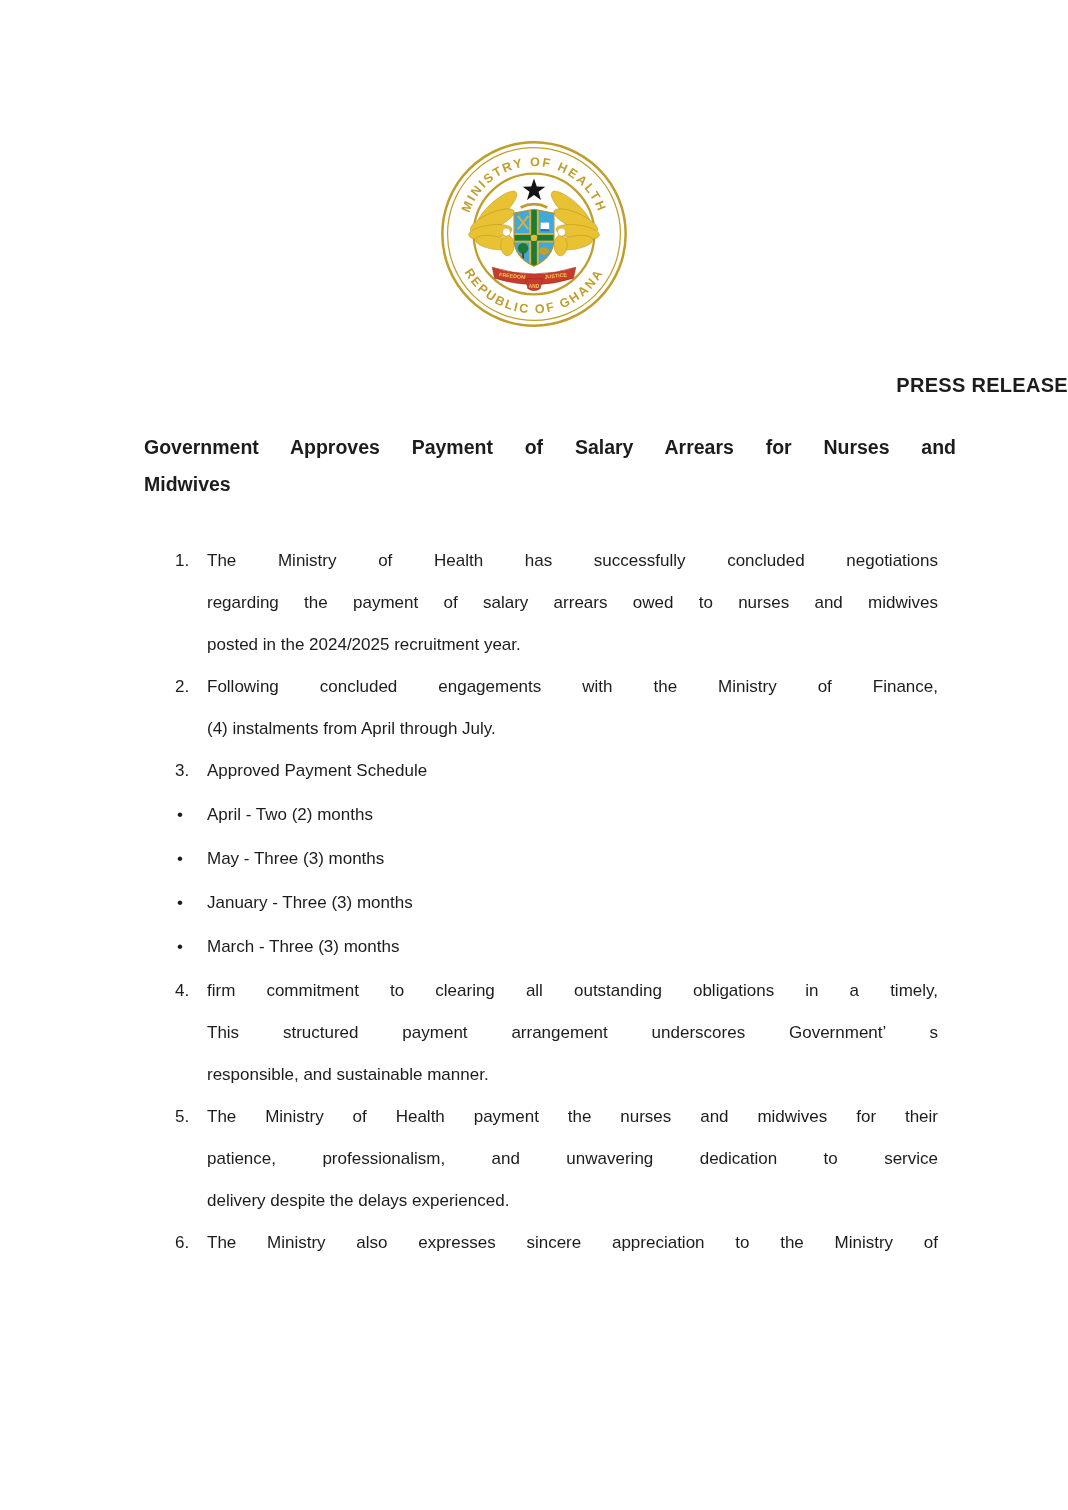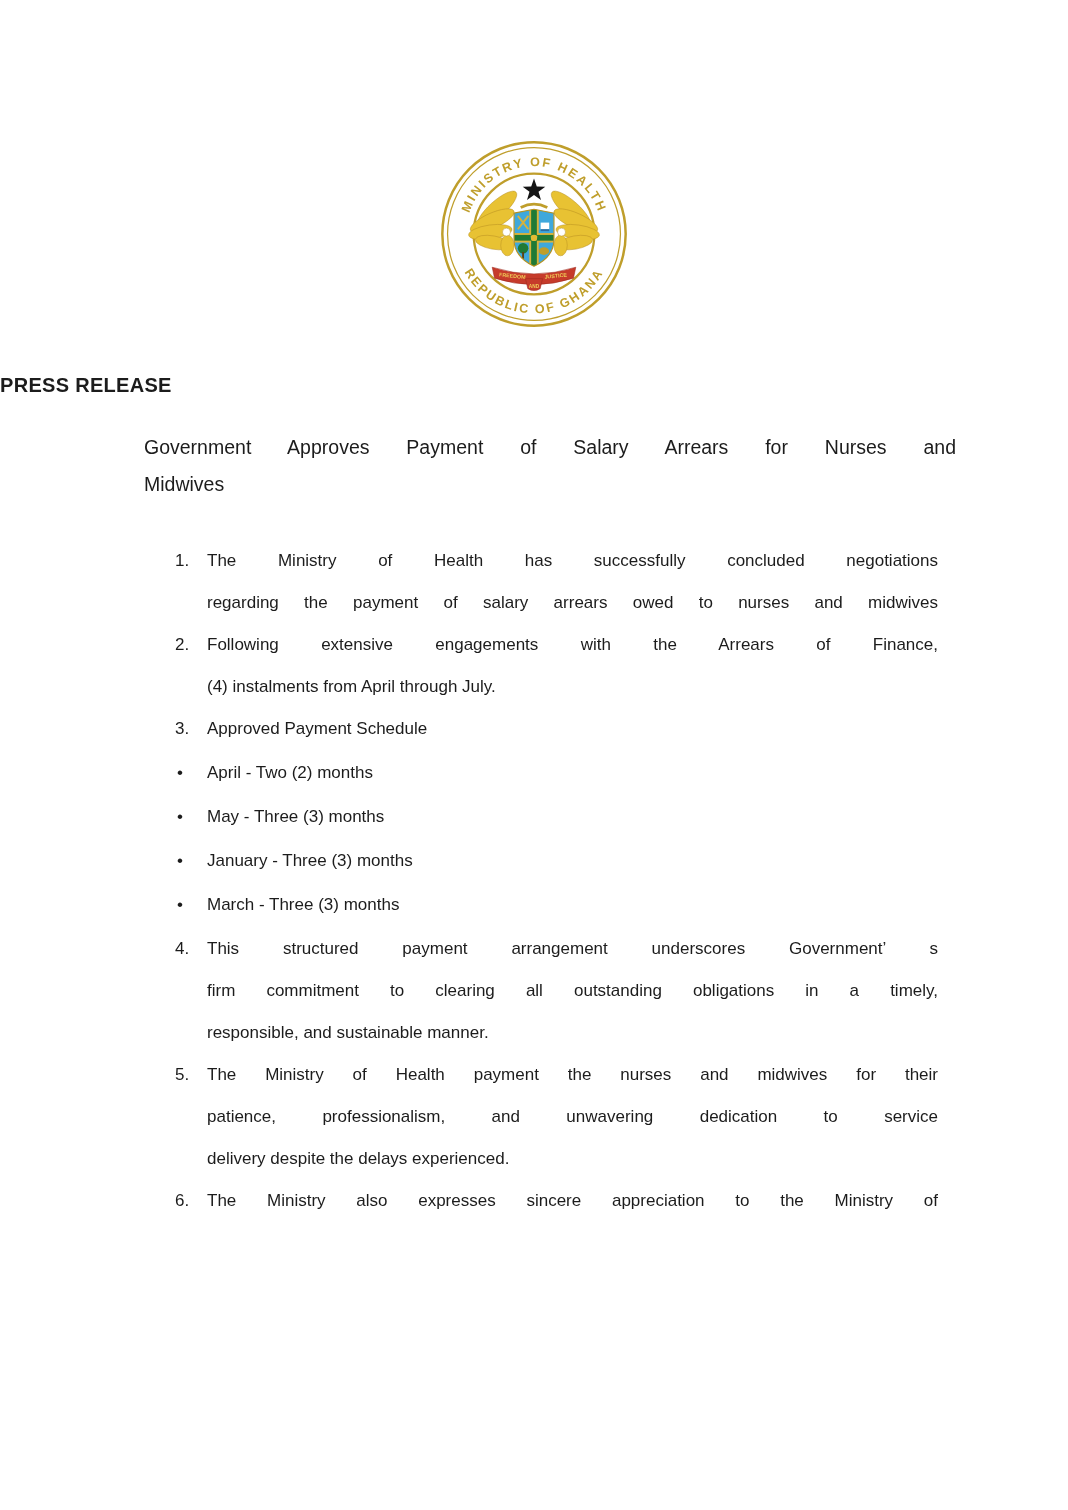--- a/index.html
+++ b/index.html
@@ -13,30 +13,30 @@
     overflow: hidden;
   }
   .logo-wrap {
     padding-top: 139px;
     display: flex;
     justify-content: center;
   }
   .seal { width: 190px; height: 190px; }
   .doc-title {
     margin-top: 44px;
-    text-align: left;
+    text-align: right;
     font-size: 20px;
     font-weight: bold;
     line-height: 24px;
     letter-spacing: 0.3px;
   }
   .doc-heading {
     margin: 32px 112px 0 144px;
     font-size: 19.5px;
-    font-weight: normal;
+    font-weight: bold;
     line-height: 37px;
   }
   .content {
     margin: 37px 130px 0 144px;
     font-size: 17px;
     line-height: 42px;
   }
   .item { display: flex; }
   .marker {
     flex: 0 0 63px;
@@ -130,27 +130,28 @@
     <div>Midwives</div>
   </div>
 
   <div class="content">
 
     <div class="item">
       <div class="marker">1.</div>
       <div class="text">
         <div class="jl">The Ministry of Health has successfully concluded negotiations</div>
         <div class="jl">regarding the payment of salary arrears owed to nurses and midwives</div>
+        <div>posted in the 2024/2025 recruitment year.</div>
       </div>
     </div>
 
     <div class="item">
       <div class="marker">2.</div>
       <div class="text">
-        <div class="jl">Following extensive engagements with the Arrears of Finance,</div>
+        <div class="jl">Following concluded engagements with the Ministry of Finance,</div>
         <div>(4) instalments from April through July.</div>
       </div>
     </div>
 
     <div class="item">
       <div class="marker">3.</div>
       <div class="text">
         <div>Approved Payment Schedule</div>
       </div>
     </div>
@@ -179,22 +180,22 @@
     <div class="item bullet">
       <div class="marker">•</div>
       <div class="text">
         <div>March - Three (3) months</div>
       </div>
     </div>
 
     <div class="item">
       <div class="marker">4.</div>
       <div class="text">
+        <div class="jl">firm commitment to clearing all outstanding obligations in a timely,</div>
         <div class="jl">This structured payment arrangement underscores Government’ s</div>
-        <div class="jl">firm commitment to clearing all outstanding obligations in a timely,</div>
         <div>responsible, and sustainable manner.</div>
       </div>
     </div>
 
     <div class="item">
       <div class="marker">5.</div>
       <div class="text">
         <div class="jl">The Ministry of Health payment the nurses and midwives for their</div>
         <div class="jl">patience, professionalism, and unwavering dedication to service</div>
         <div>delivery despite the delays experienced.</div>

